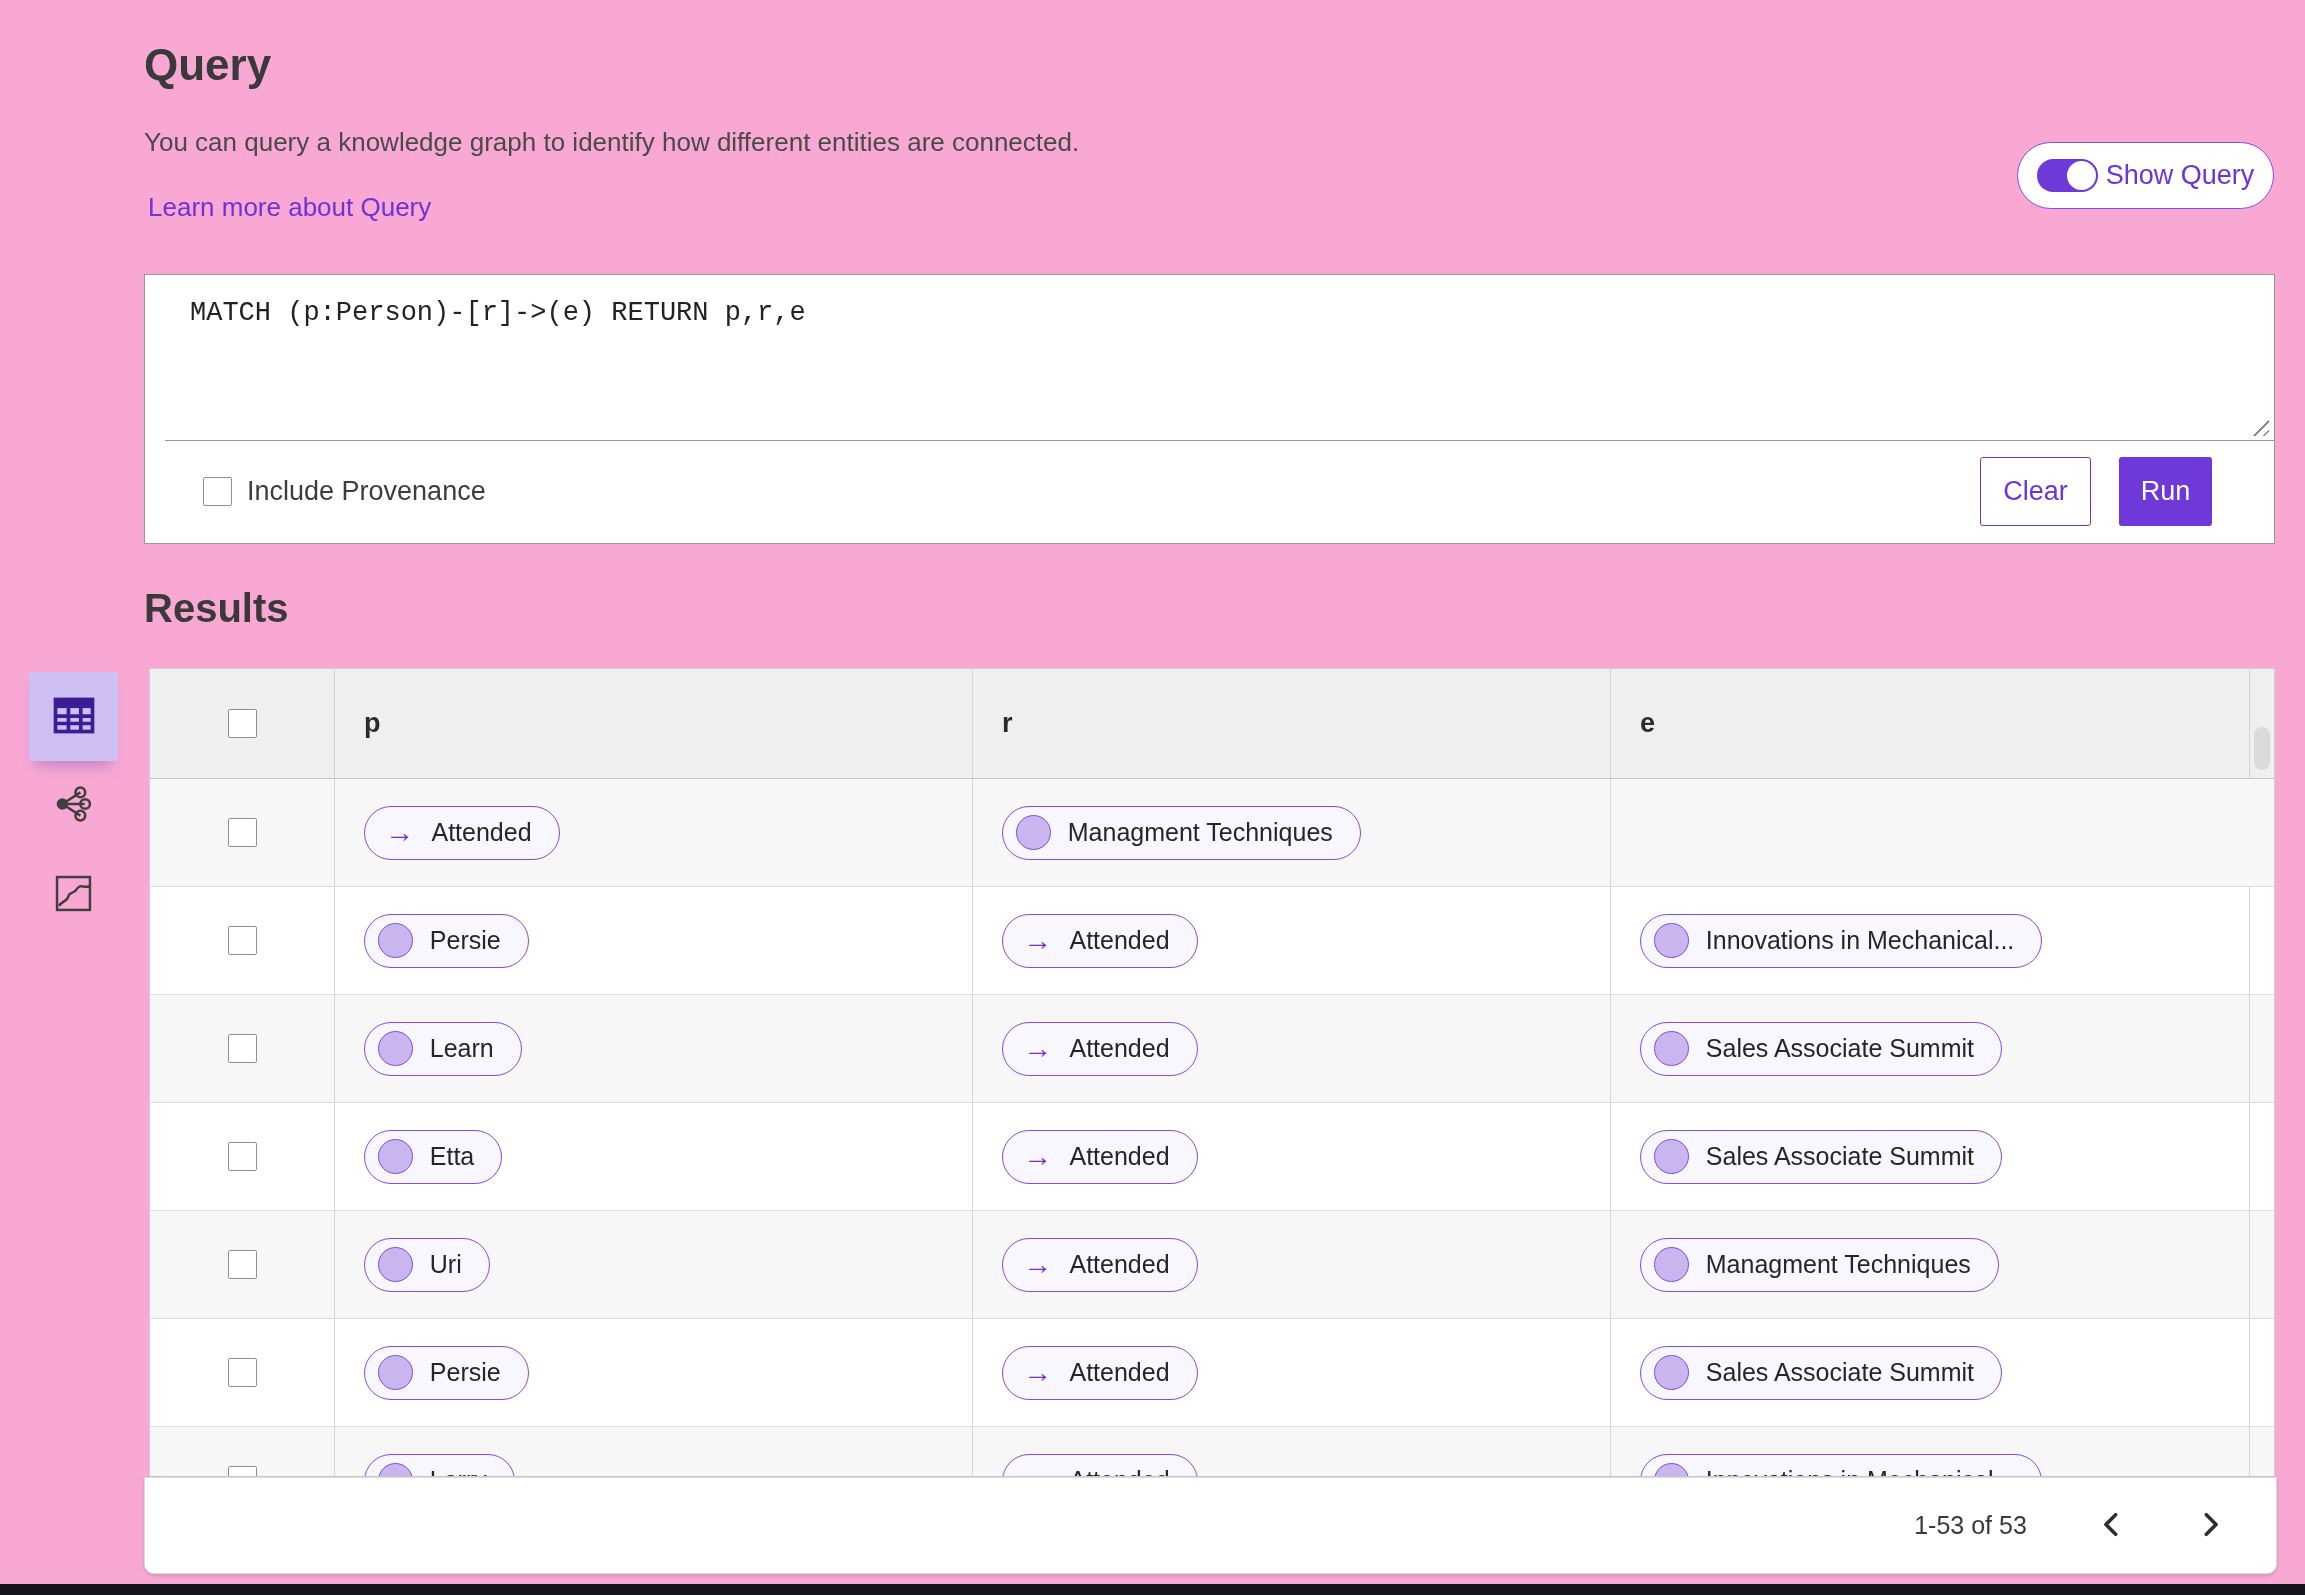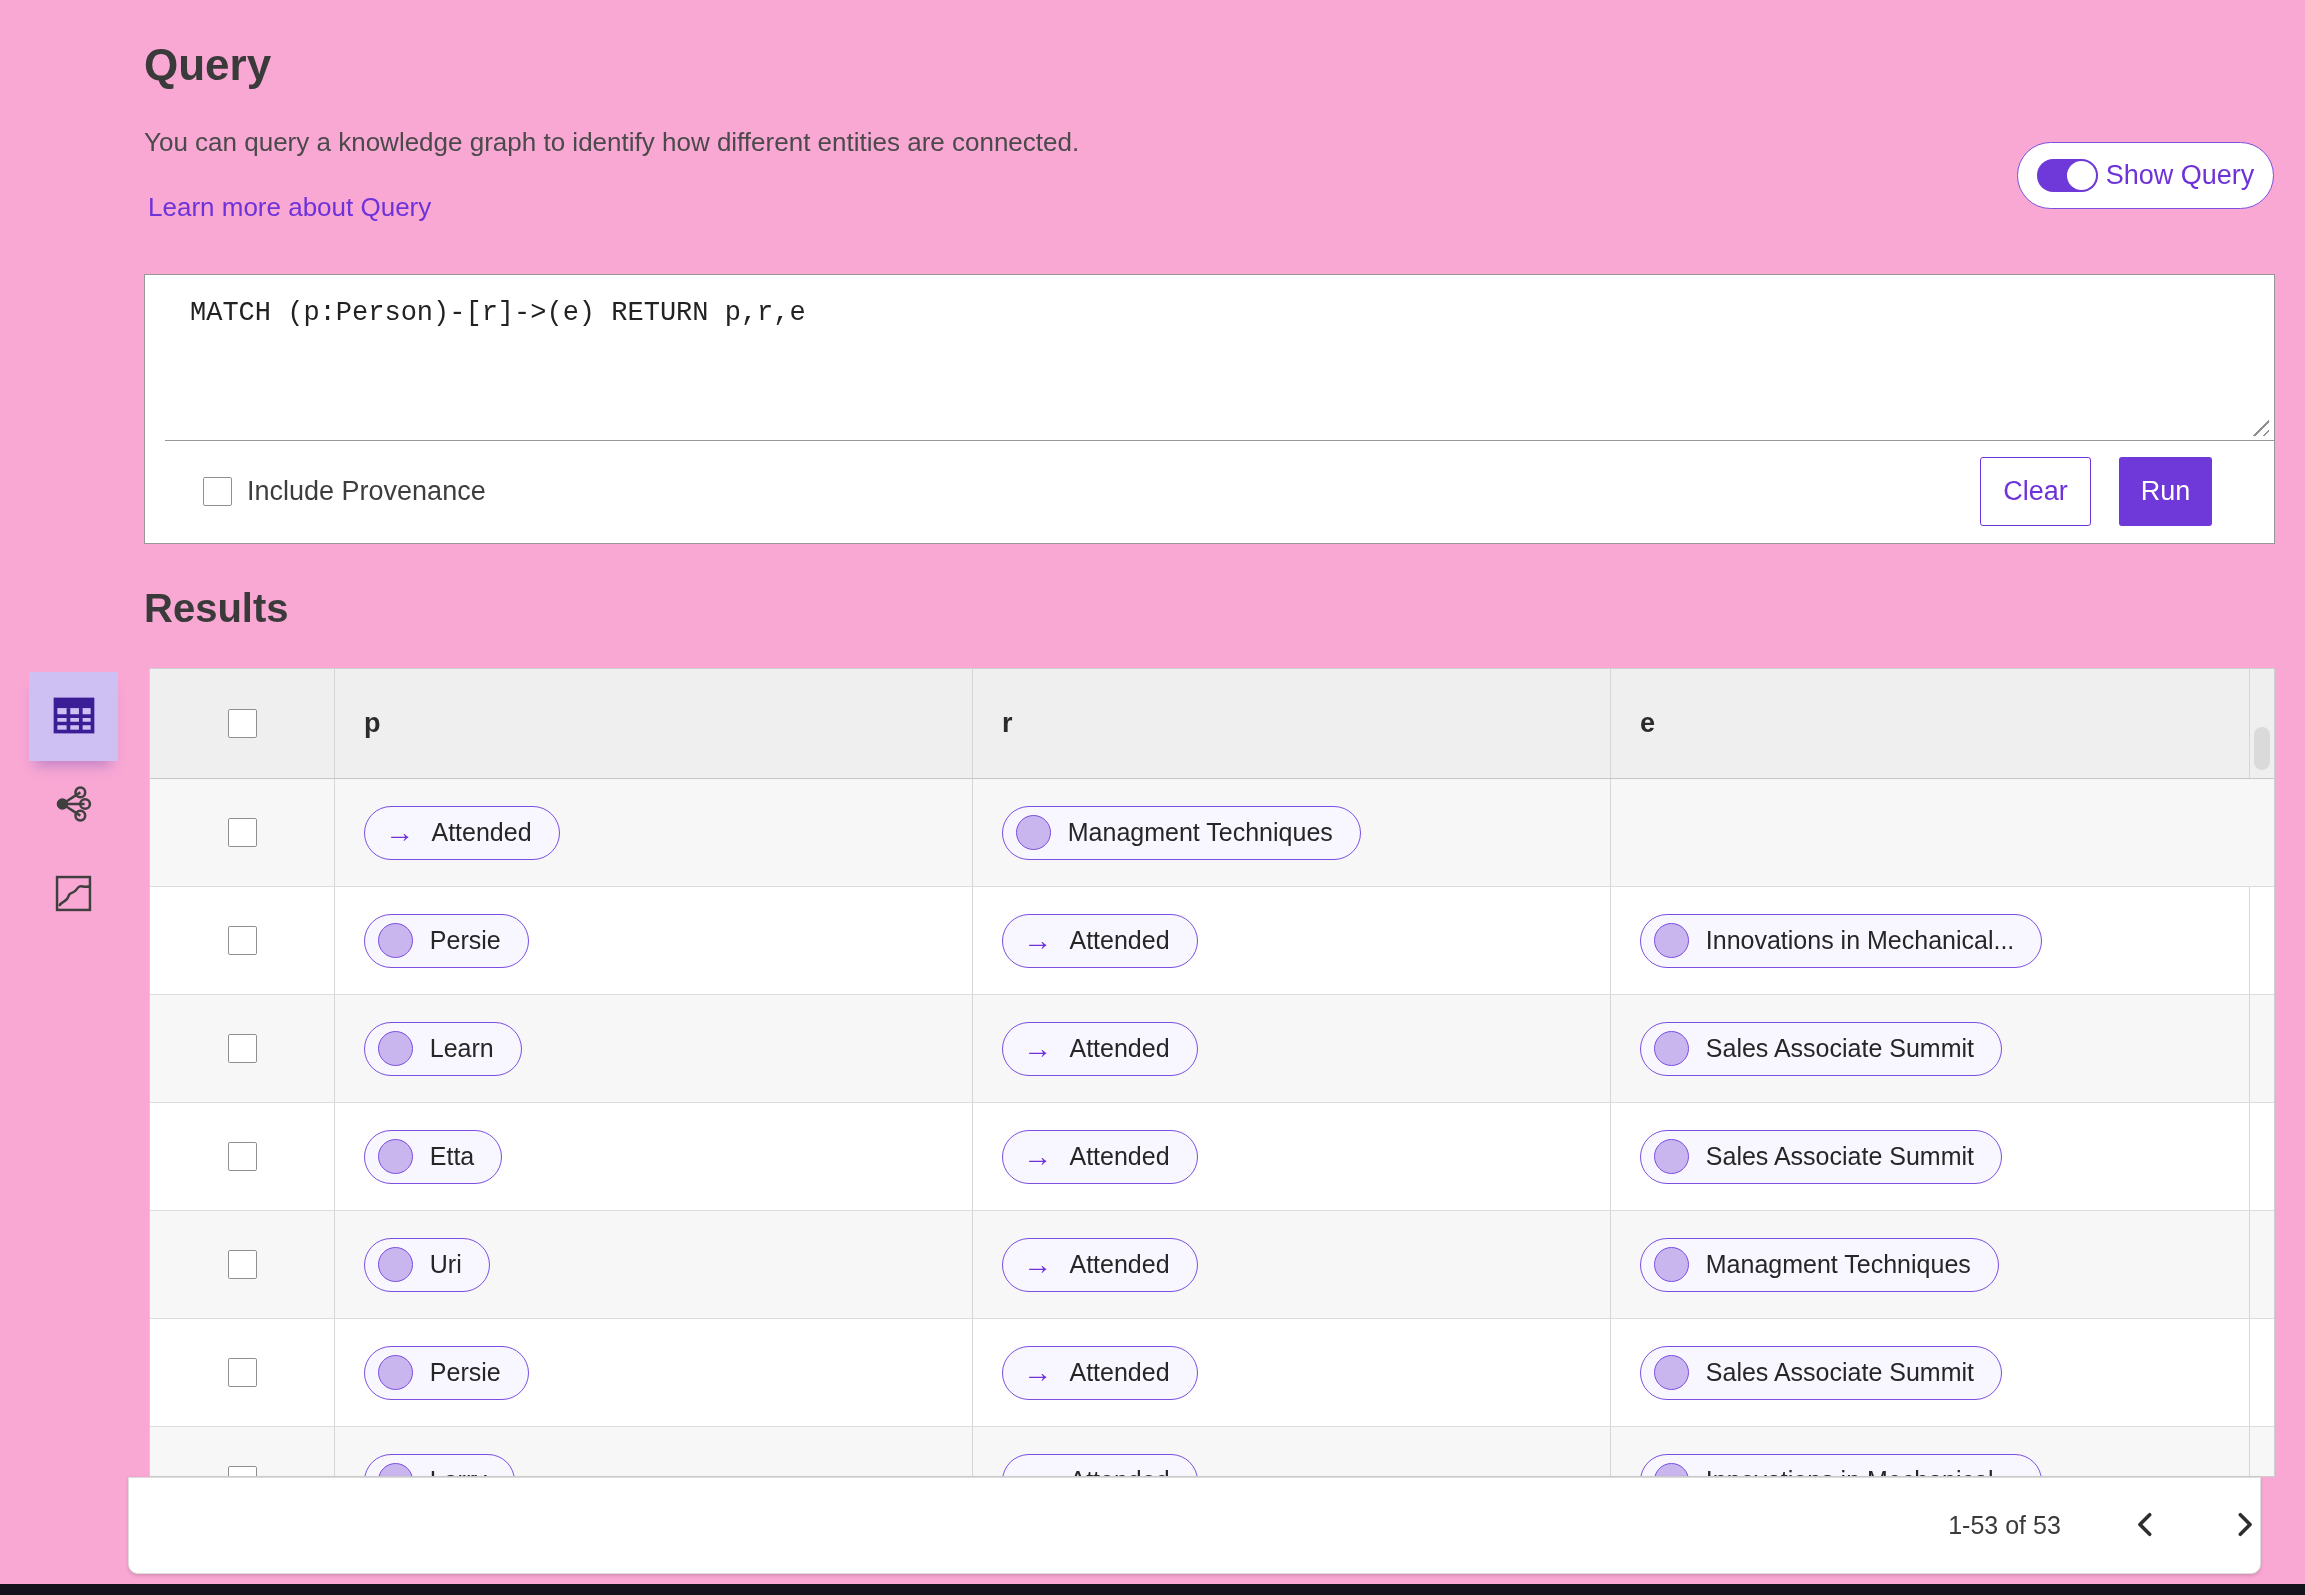--- a/index.html
+++ b/index.html
@@ -54,23 +54,23 @@
 
   .pill{display:inline-flex;align-items:center;gap:17.3px;height:54px;padding:0 27px 0 12.5px;border:1.9px solid var(--pill-border,#7B4FE0);
     border-radius:29px;background:var(--pill-bg,#F8F6FE);cursor:pointer;max-width:92%;box-sizing:border-box;}
   .node{width:35px;height:35px;border-radius:50%;background:var(--node-fill,#C9B6EF);border:1.9px solid var(--pill-border,#7B4FE0);flex:0 0 auto;box-sizing:border-box;}
   .arrow{font-size:29px;color:var(--accent,#6E32D9);line-height:1;flex:0 0 auto;padding-left:7.7px;}
   .pill-label{font-size:25px;color:#262626;white-space:nowrap;}
 
   .scroll-thumb{position:absolute;right:3.8px;top:58px;width:16.3px;height:43px;border-radius:8.6px;background:#dadada;cursor:grab;}
 
   
-  .pagination{position:absolute;left:128px;top:1477px;width:2133px;height:97px;background:#fff;border:1px solid #dcdcdc;
+  .pagination{position:absolute;left:144px;top:1477px;width:2133px;height:97px;background:#fff;border:1px solid #dcdcdc;
     border-radius:0 0 9.6px 9.6px;box-sizing:border-box;display:flex;align-items:center;justify-content:flex-end;
-    gap:69px;box-shadow:0 1.9px 3.8px rgba(0,0,0,.14);}
+    gap:69px;padding-right:50px;box-shadow:0 1.9px 3.8px rgba(0,0,0,.14);}
   .range{font-size:25px;color:#3a3a3a;}
   .pg-btn{background:none;border:none;cursor:pointer;display:flex;align-items:center;padding:3.8px;}
 
   .bottom-bar{position:absolute;left:0;top:1584px;width:2306px;height:11.5px;background:#14151c;}
 </style>
 </head>
 <body>
 
 <div class="canvas">
 

